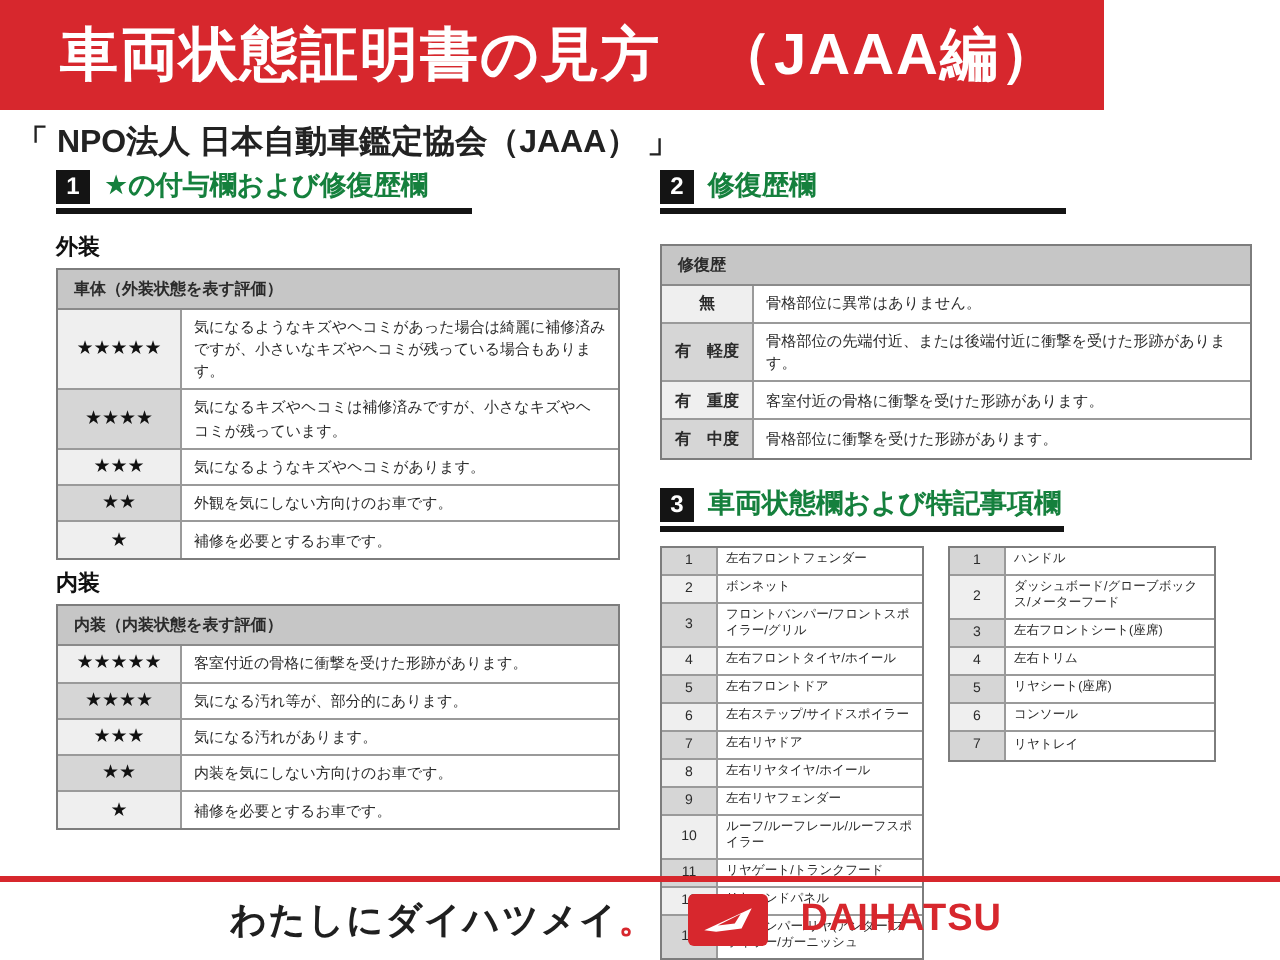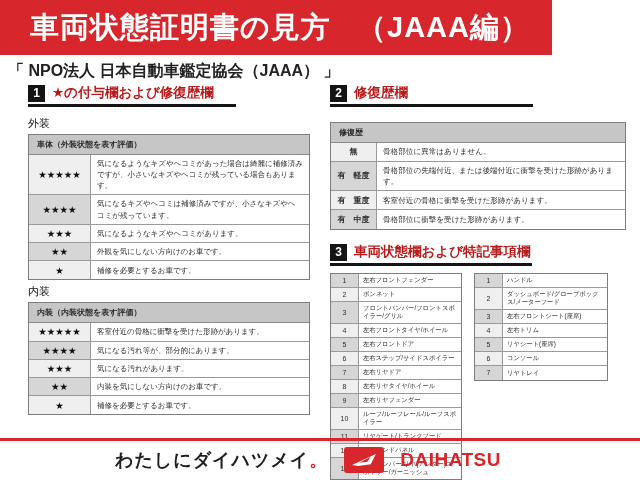--- a/index.html
+++ b/index.html
@@ -8,38 +8,38 @@
   .page { position:relative; width:640px; height:480px; background:#fff; overflow:hidden; }
 
   
   .header-bar { position:absolute; top:0; left:0; width:552px; height:55px; background:#d7272d;
     display:flex; align-items:center; justify-content:space-between; padding:0 22px 0 30px; }
   .header-title { color:#fff; font-size:29px; font-weight:800; letter-spacing:1px; }
   .subtitle { position:absolute; top:61px; left:8px; font-size:16px; font-weight:bold; color:#222; }
   .sec-head { display:flex; align-items:center; gap:7px; }
   .sec-num { width:17px; height:17px; background:#141414; color:#fff; font-weight:bold;
     font-size:12px; display:flex; align-items:center; justify-content:center; flex:none; }
-  .sec-title { font-weight:bold; font-size:13.5px; color:#b91c1c; white-space:nowrap; }
+  .sec-title { font-weight:bold; font-size:13.5px; color:#15803d; white-space:nowrap; }
   .sec-rule { height:2.5px; background:#141414; margin-top:2px; }
 
   
   .tbl { border:1px solid #7d7d7d; background:#fff; }
   .tbl-header { background:#c6c6c6; font-weight:bold; font-size:8px; padding:4px 8px;
     border-bottom:1px solid #8a8a8a; }
   .trow { display:flex; border-bottom:1px solid #9a9a9a; }
   .trow:last-of-type { border-bottom:none; }
   .cell-key { flex:none; display:flex; align-items:center; justify-content:center;
     background:#efefef; border-right:1px solid #9a9a9a; padding:2px 3px; text-align:center; }
   .trow:nth-child(odd) .cell-key { background:#d6d6d6; }
   .cell-desc { flex:1; background:#fff; padding:3px 6px; display:flex; align-items:center;
     font-size:7.5px; line-height:1.5; }
 
   
   .col-left { position:absolute; left:28px; top:84px; width:282px; }
-  .group-label { font-weight:normal; font-size:11px; margin:9px 0 3px 0; color:#111; }
+  .group-label { font-weight:bold; font-size:11px; margin:9px 0 3px 0; color:#111; }
   .star-tbl .cell-key { width:62px; font-size:9.5px; letter-spacing:0; color:#111; }
   .star-tbl .trow { min-height:18px; }
 
   
   .col-right { position:absolute; left:330px; top:84px; width:296px; }
   .repair-tbl { margin-top:15px; }
   .repair-tbl .cell-key { width:46px; font-size:8px; font-weight:bold; }
   .repair-tbl .trow { min-height:19px; }
   .repair-tbl .cell-desc { font-size:7.6px; }
 

